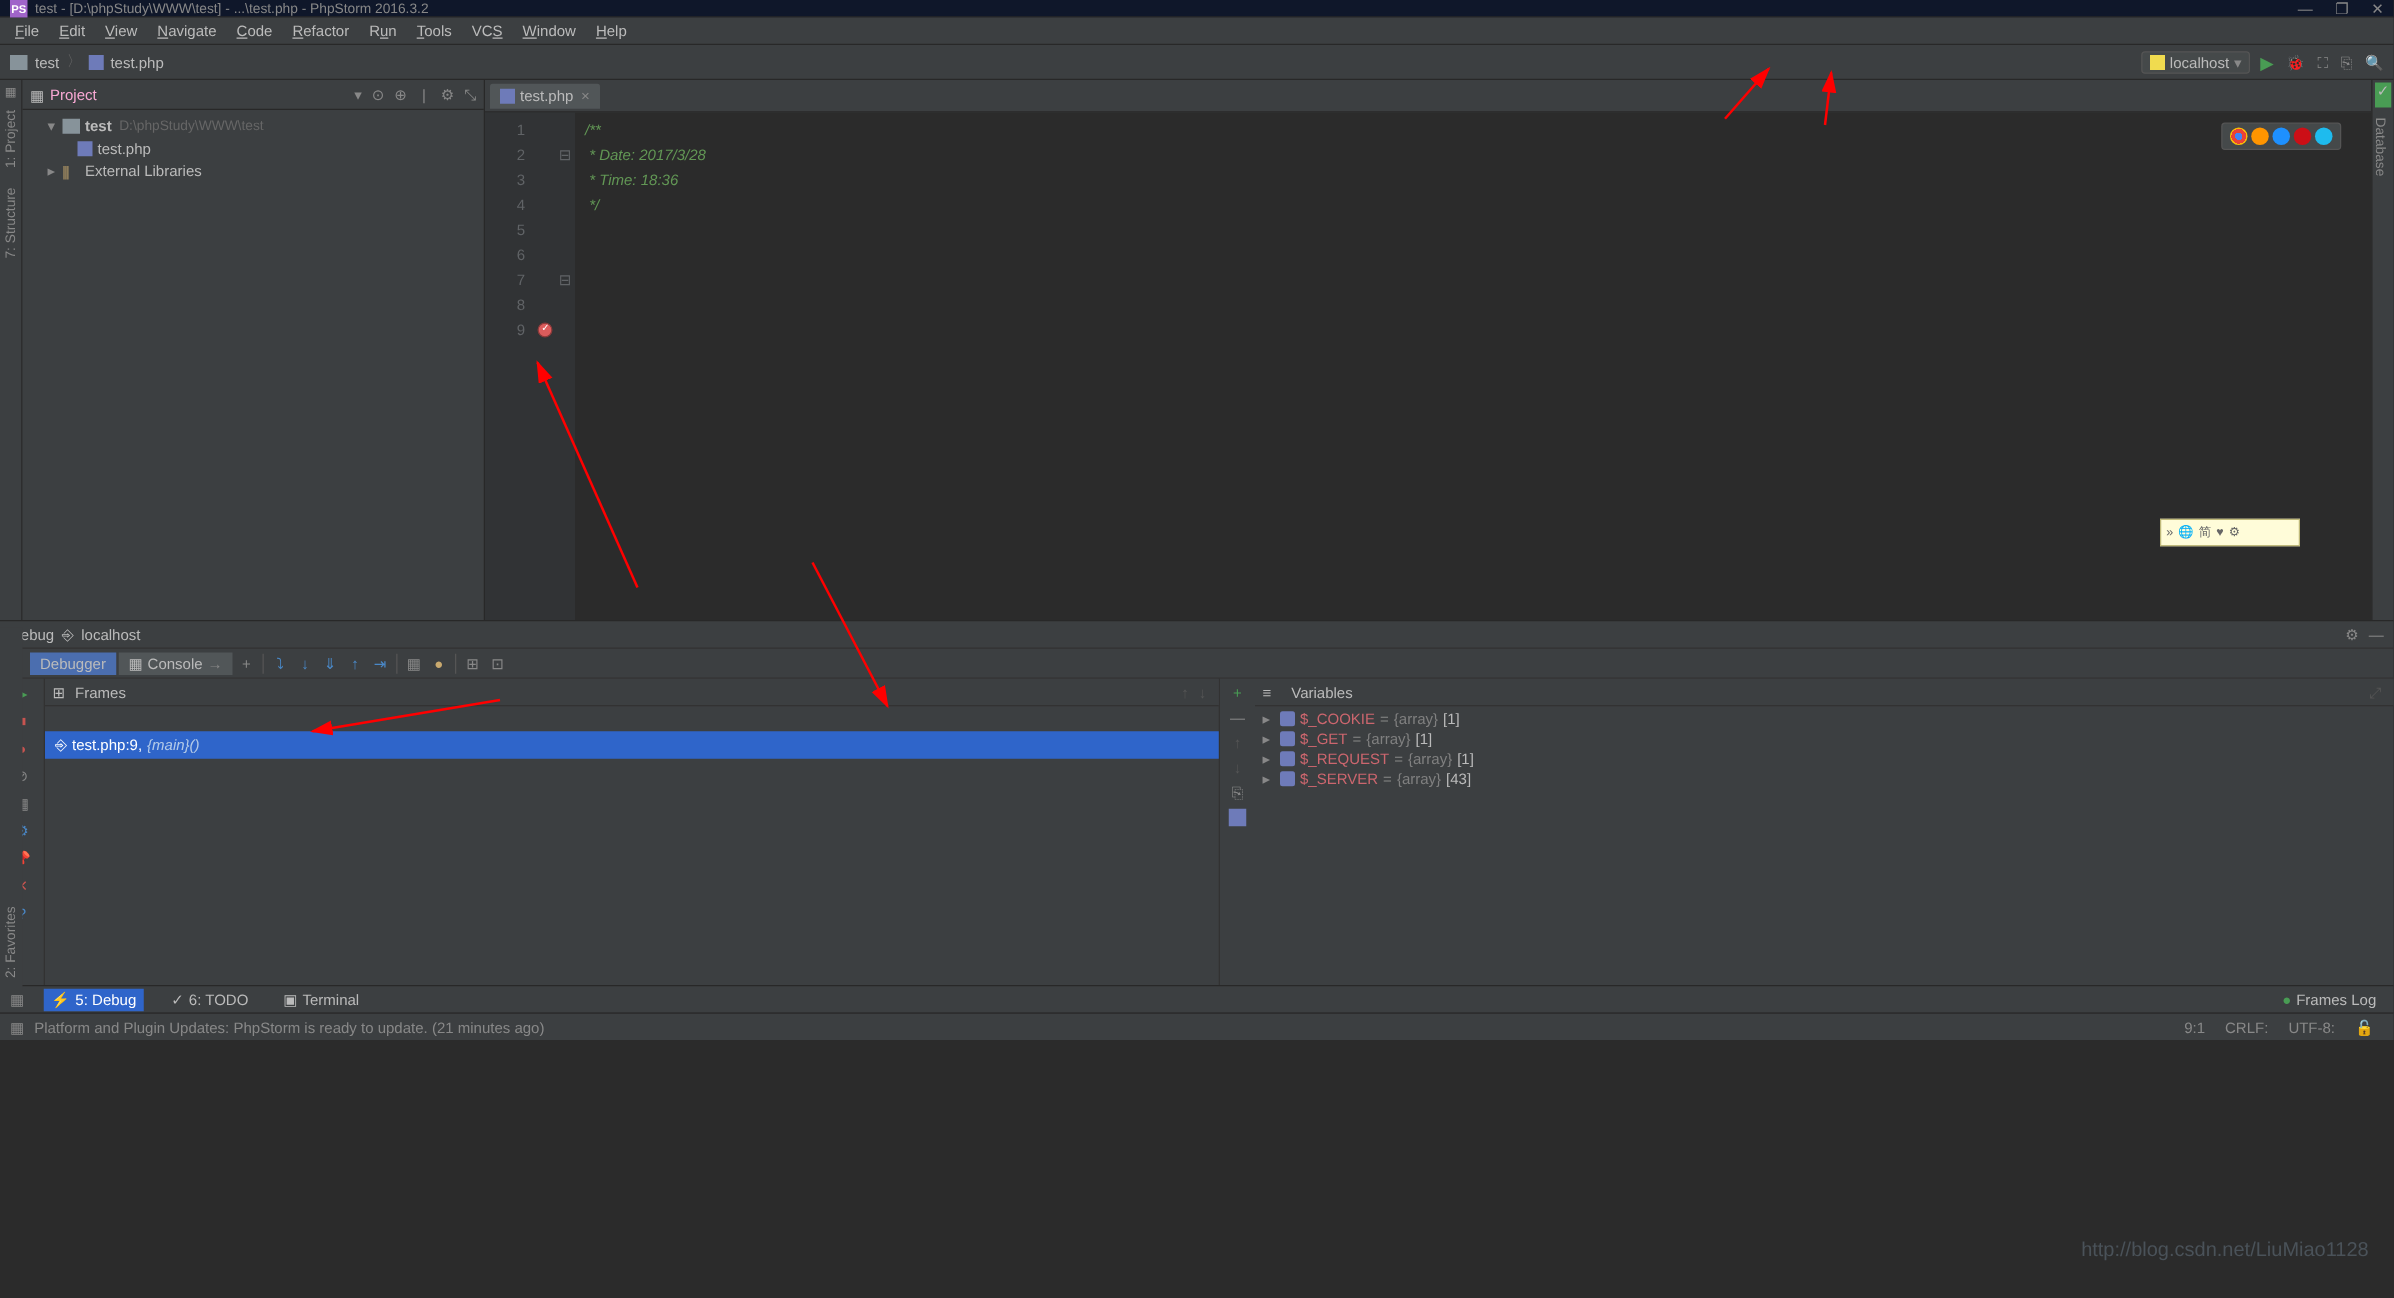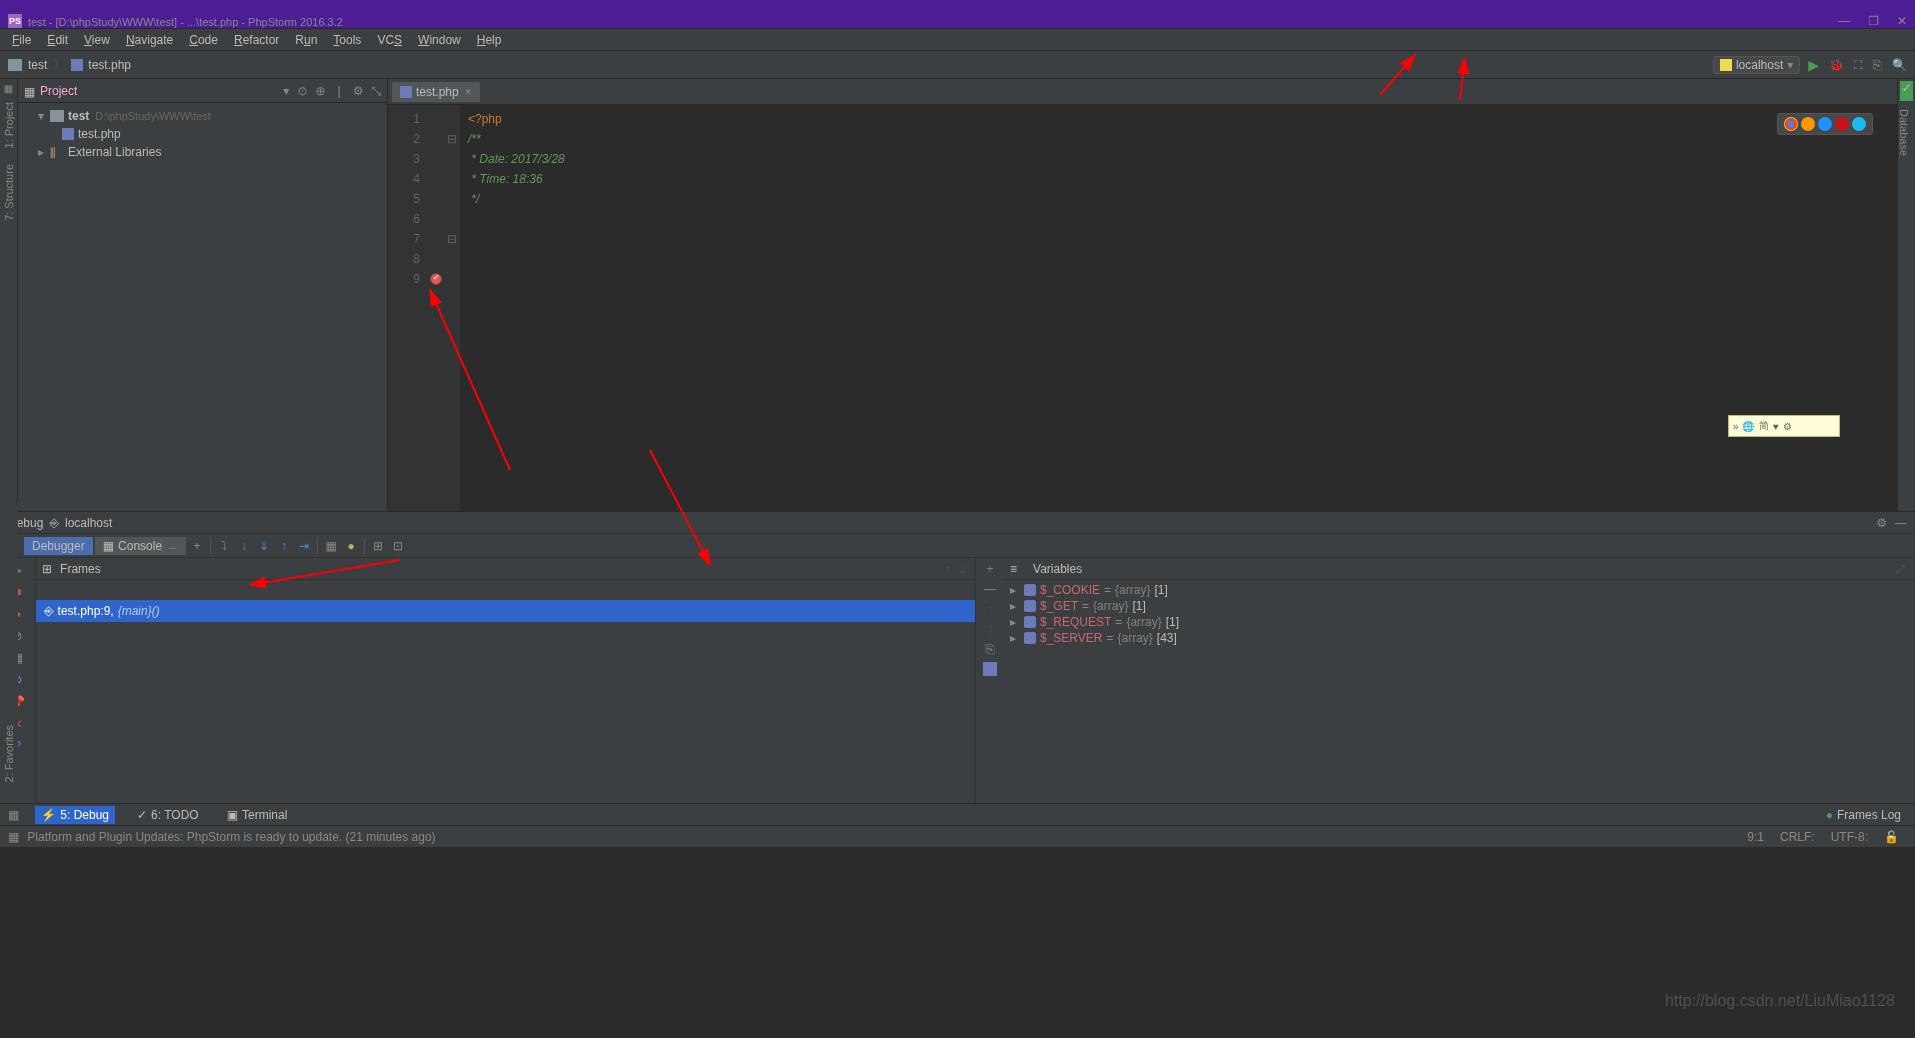--- a/index.html
+++ b/index.html
@@ -1,17 +1,17 @@
 <!DOCTYPE html>
 <html><head>
 <meta charset="utf-8">
 <style>
 *{margin:0;padding:0;box-sizing:border-box;font-family:'Segoe UI',Arial,sans-serif;font-size:12px}
 body{background:#2b2b2b;color:#bbb;width:1915px;height:1038px;overflow:hidden;position:relative}
-.titlebar{height:29px;background:#4c1d95;display:flex;align-items:flex-end;padding:0 8px;border-bottom:1px solid #282828}
+.titlebar{height:14px;background:#0f172a;display:flex;align-items:center;padding:0 8px;border-bottom:1px solid #282828}
 .titlebar .ps-icon{width:14px;height:14px;background:#a064c9;margin-right:6px;display:flex;align-items:center;justify-content:center;color:#fff;font-size:9px;font-weight:bold}
 .titlebar .title{flex:1;color:#888;font-size:11px}
 .titlebar .win-controls{display:flex;gap:18px;color:#888}
 .titlebar .win-controls span{cursor:pointer}
 .menubar{height:22px;background:#3c3f41;display:flex;align-items:center;padding:0 4px;border-bottom:1px solid #282828}
 .menubar .menu-item{padding:2px 8px;color:#bbb;cursor:pointer}
 .menubar .menu-item u{text-decoration:underline}
 .navbar{height:28px;background:#3c3f41;display:flex;align-items:center;padding:0 8px;border-bottom:1px solid #282828}
 .navbar .folder-icon{width:14px;height:12px;background:#87939a;margin-right:4px}
 .navbar .breadcrumb{color:#bbb;display:flex;align-items:center;gap:2px}
@@ -237,21 +237,20 @@
           <div class="fold">⊟</div>
           <div class="fold"></div>
         <div class="fold"></div>
           <div class="fold"></div>
           <div class="fold"></div>
         <div class="fold">⊟</div>
           <div class="fold"></div>
           <div class="fold"></div>
       </div>
       <div class="code">
-        <div class="code-line"><span class="kw">&lt;?php</span></div>
         <div class="code-line"><span class="comment-green">/**</span></div>
         <div class="code-line"><span class="comment-green"> * Date: 2017/3/28</span></div>
         <div class="code-line"><span class="comment-green"> * Time: 18:36</span></div>
         <div class="code-line"><span class="comment-green"> */</span></div>
         <div class="code-line"></div>
       </div>
       <div class="browser-icons">
         <div class="b-icon b-chrome"></div>
         <div class="b-icon b-firefox"></div>
         <div class="b-icon b-safari"></div>

